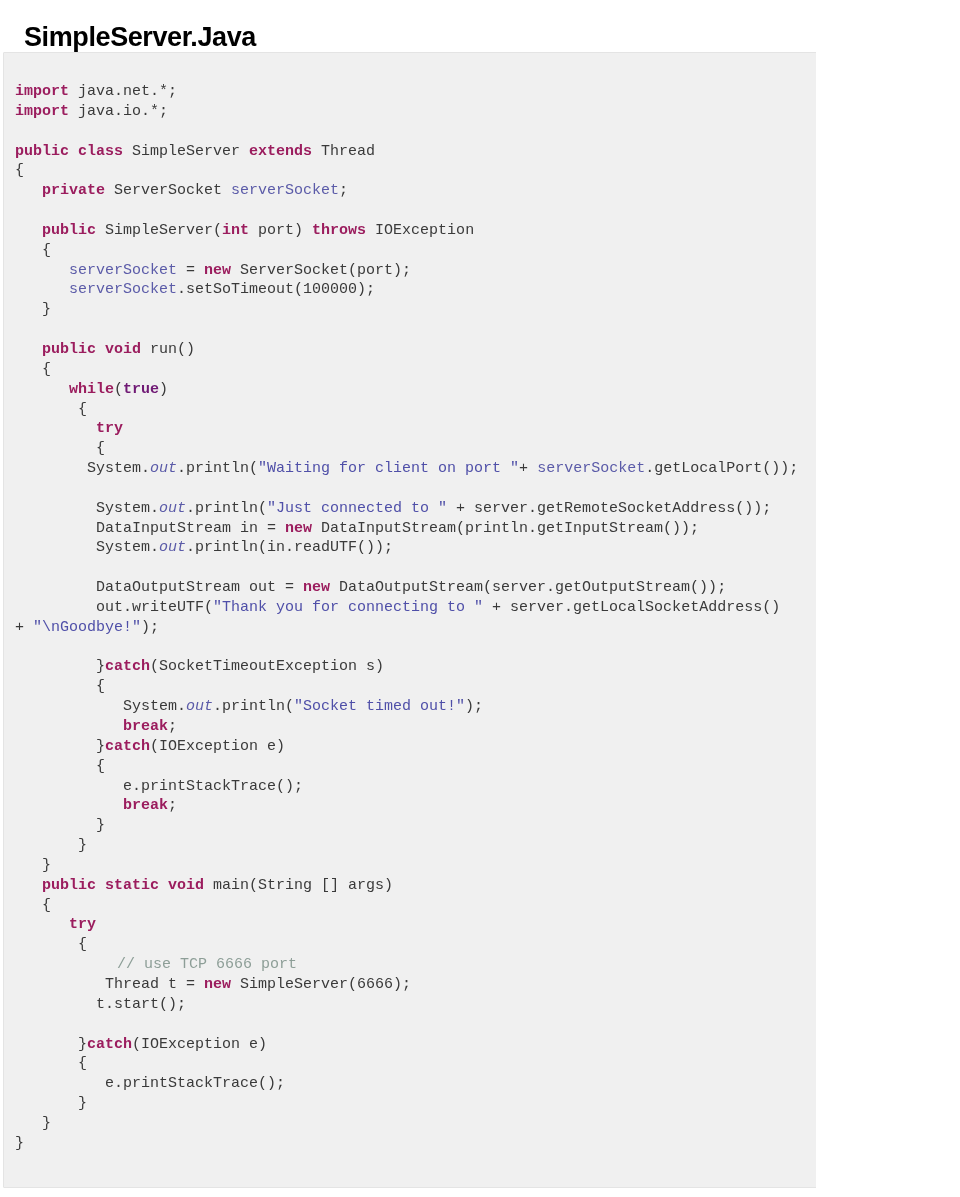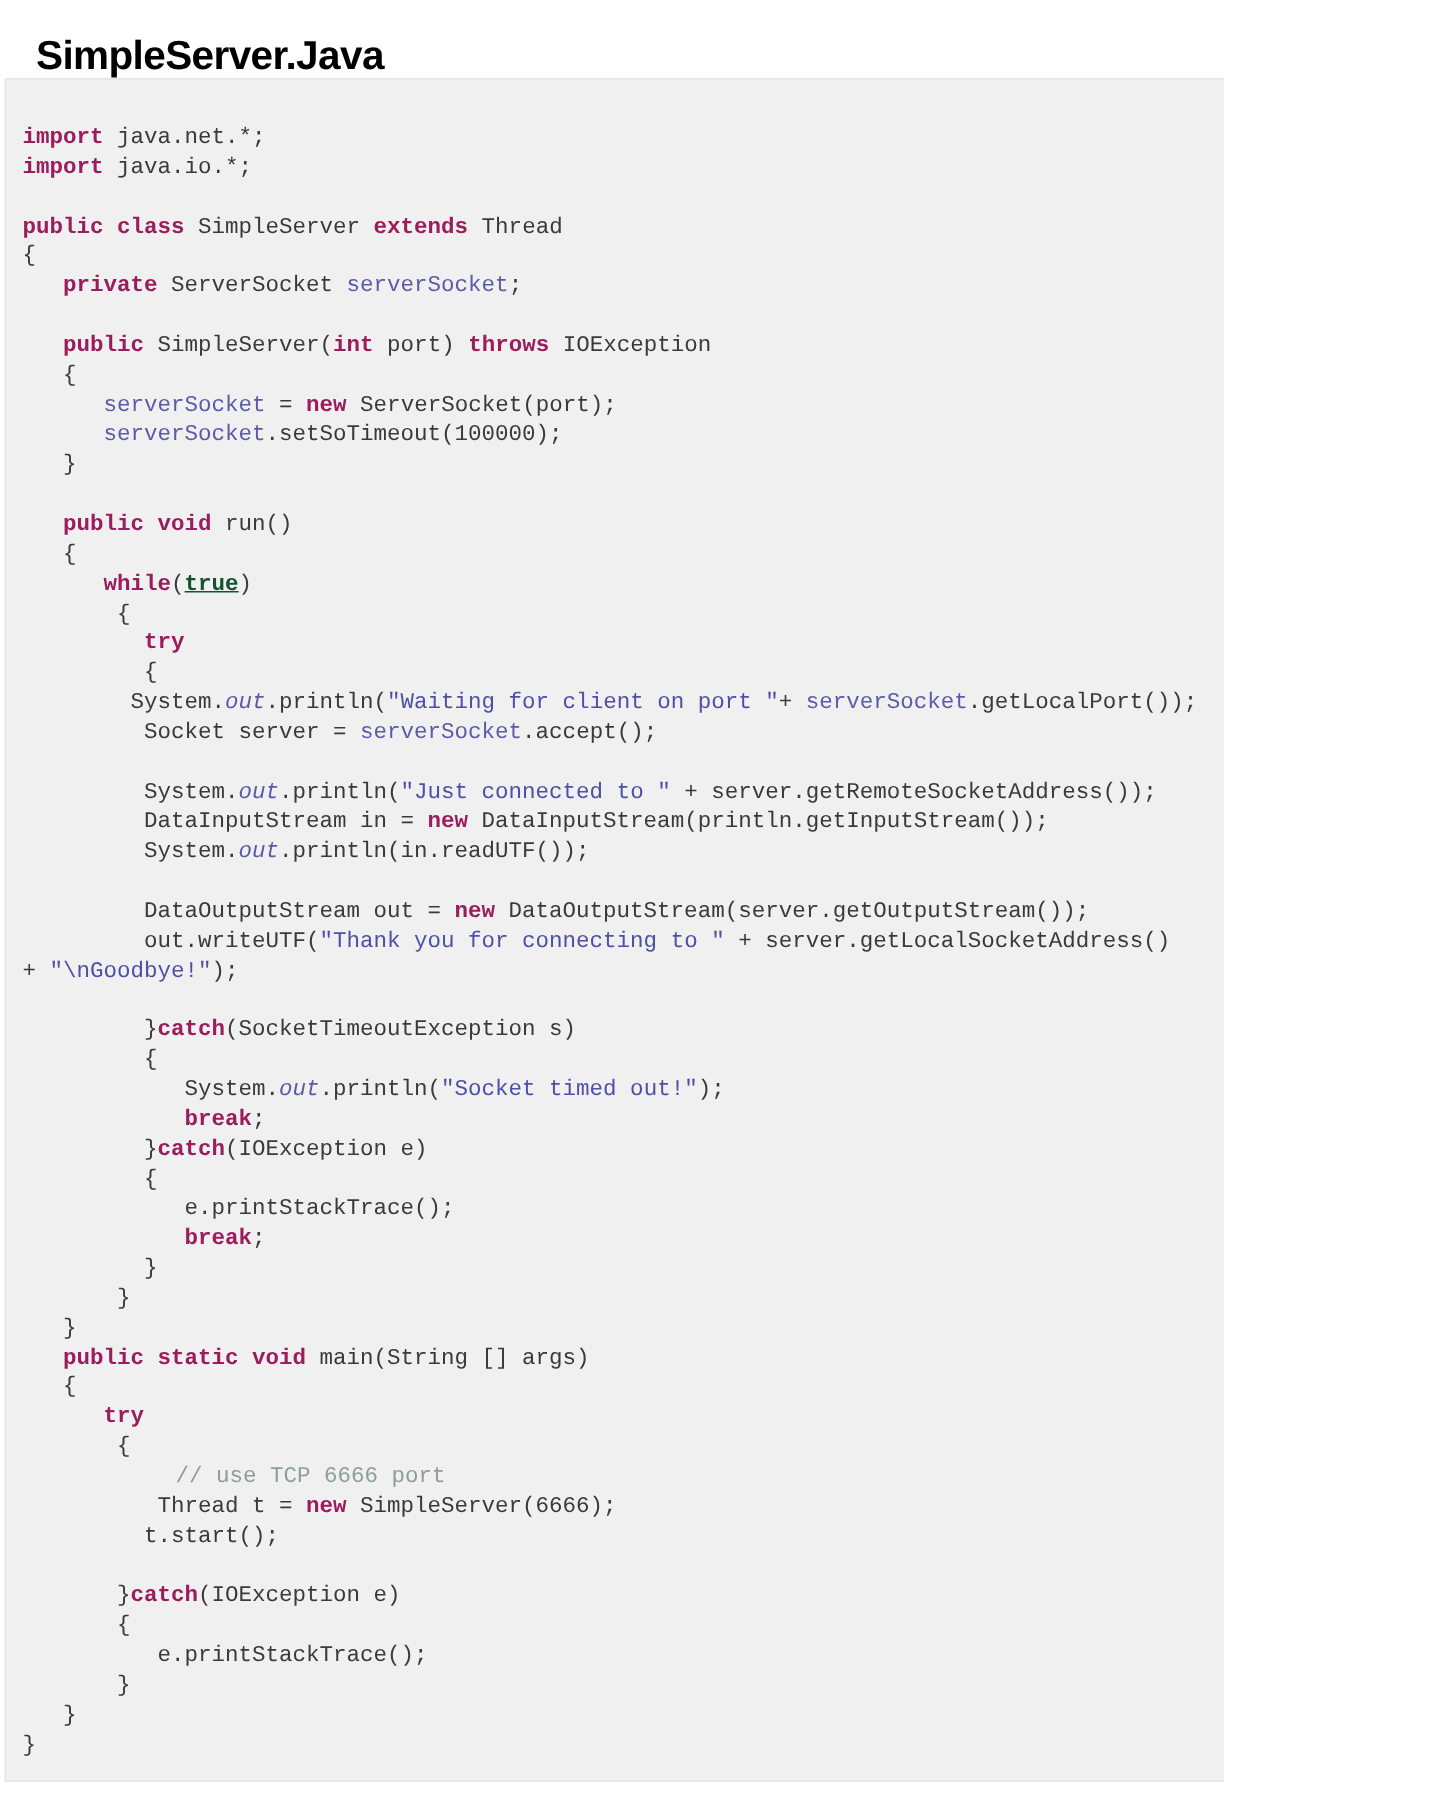--- a/index.html
+++ b/index.html
@@ -65,23 +65,22 @@
     letter-spacing: 0px;
     -webkit-font-smoothing: none;
   }
 
   
   .tok-kw {
     color: #9b1d5e;
     font-weight: bold;
   }
   .tok-kw2 {
-    color: #14532d;
+    color: #701a75;
     font-weight: bold;
-    text-decoration: underline;
   }
   .tok-var {
     color: #5b5ba8;
   }
   .tok-str {
     color: #4f4fa8;
   }
   .tok-field {
     color: #5b5ba8;
     font-style: italic;
@@ -116,21 +115,20 @@
         <div class="code-line"><span class="tok-plain">      </span><span class="tok-var">serverSocket</span><span class="tok-plain">.setSoTimeout(100000);</span></div>
         <div class="code-line"><span class="tok-plain">   }</span></div>
         <div class="code-line">&nbsp;</div>
         <div class="code-line"><span class="tok-plain">   </span><span class="tok-kw">public void</span><span class="tok-plain"> run()</span></div>
         <div class="code-line"><span class="tok-plain">   {</span></div>
         <div class="code-line"><span class="tok-plain">      </span><span class="tok-kw">while</span><span class="tok-plain">(</span><span class="tok-kw2">true</span><span class="tok-plain">)</span></div>
         <div class="code-line"><span class="tok-plain">       {</span></div>
         <div class="code-line"><span class="tok-plain">         </span><span class="tok-kw">try</span></div>
         <div class="code-line"><span class="tok-plain">         {</span></div>
         <div class="code-line"><span class="tok-plain">        System.</span><span class="tok-field">out</span><span class="tok-plain">.println(</span><span class="tok-str">"Waiting for client on port "</span><span class="tok-plain">+ </span><span class="tok-var">serverSocket</span><span class="tok-plain">.getLocalPort());</span></div>
-        <div class="code-line"><span class="tok-plain">         Socket server = </span><span class="tok-var">serverSocket</span><span class="tok-plain">.accept();</span></div>
         <div class="code-line">&nbsp;</div>
         <div class="code-line"><span class="tok-plain">         System.</span><span class="tok-field">out</span><span class="tok-plain">.println(</span><span class="tok-str">"Just connected to "</span><span class="tok-plain"> + server.getRemoteSocketAddress());</span></div>
         <div class="code-line"><span class="tok-plain">         DataInputStream in = </span><span class="tok-kw">new</span><span class="tok-plain"> DataInputStream(println.getInputStream());</span></div>
         <div class="code-line"><span class="tok-plain">         System.</span><span class="tok-field">out</span><span class="tok-plain">.println(in.readUTF());</span></div>
         <div class="code-line">&nbsp;</div>
         <div class="code-line"><span class="tok-plain">         DataOutputStream out = </span><span class="tok-kw">new</span><span class="tok-plain"> DataOutputStream(server.getOutputStream());</span></div>
         <div class="code-line"><span class="tok-plain">         out.writeUTF(</span><span class="tok-str">"Thank you for connecting to "</span><span class="tok-plain"> + server.getLocalSocketAddress()</span></div>
         <div class="code-line"><span class="tok-plain">+ </span><span class="tok-str">"\nGoodbye!"</span><span class="tok-plain">);</span></div>
         <div class="code-line">&nbsp;</div>
         <div class="code-line"><span class="tok-plain">         }</span><span class="tok-kw">catch</span><span class="tok-plain">(SocketTimeoutException s)</span></div>

